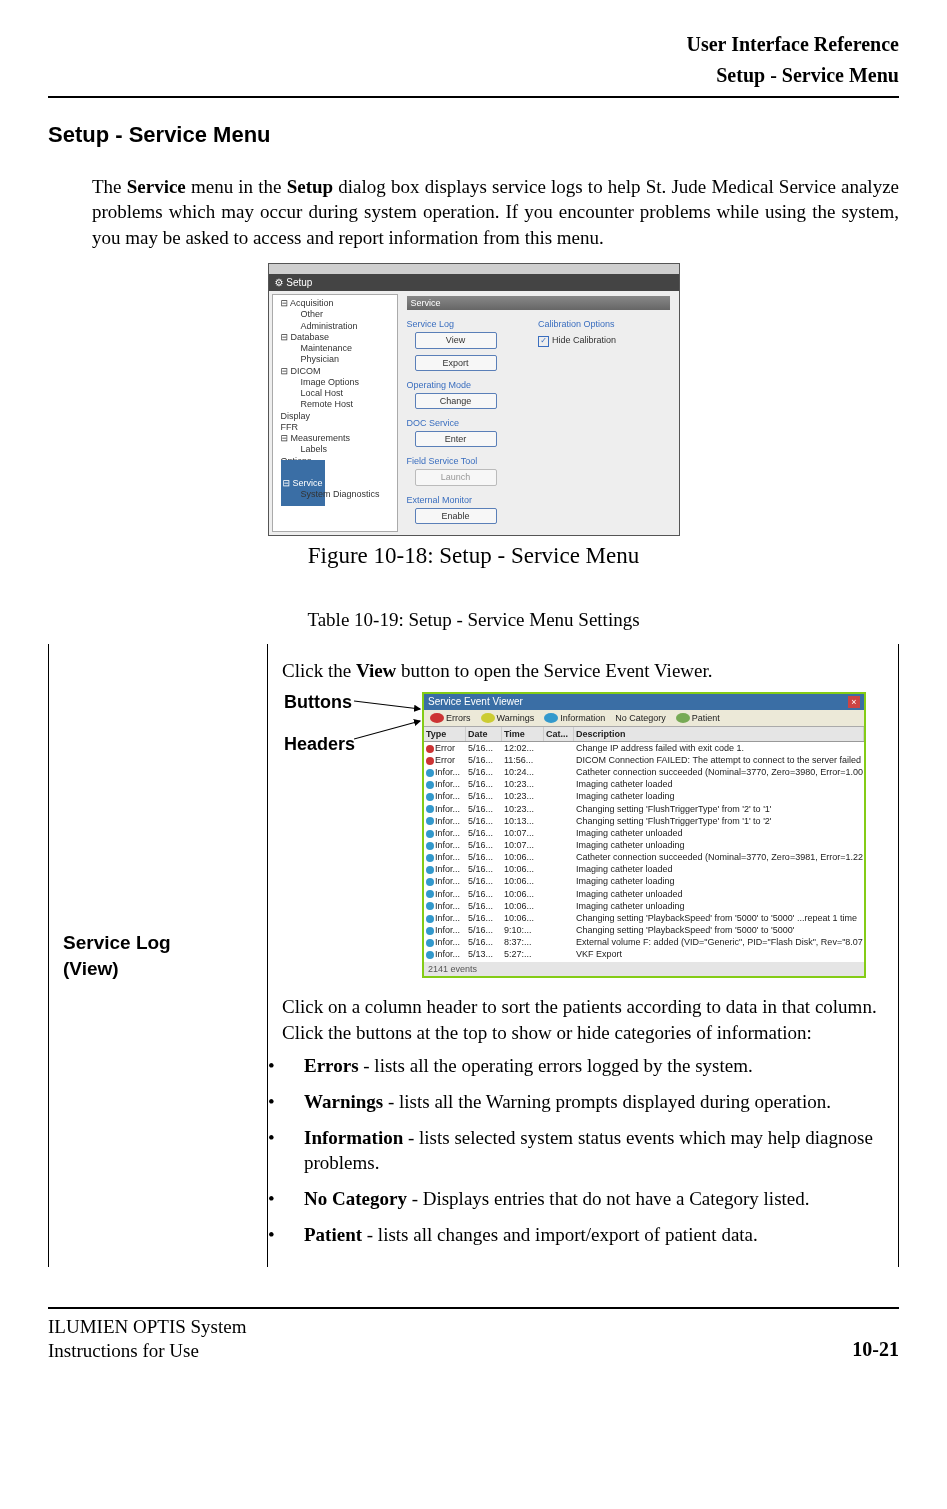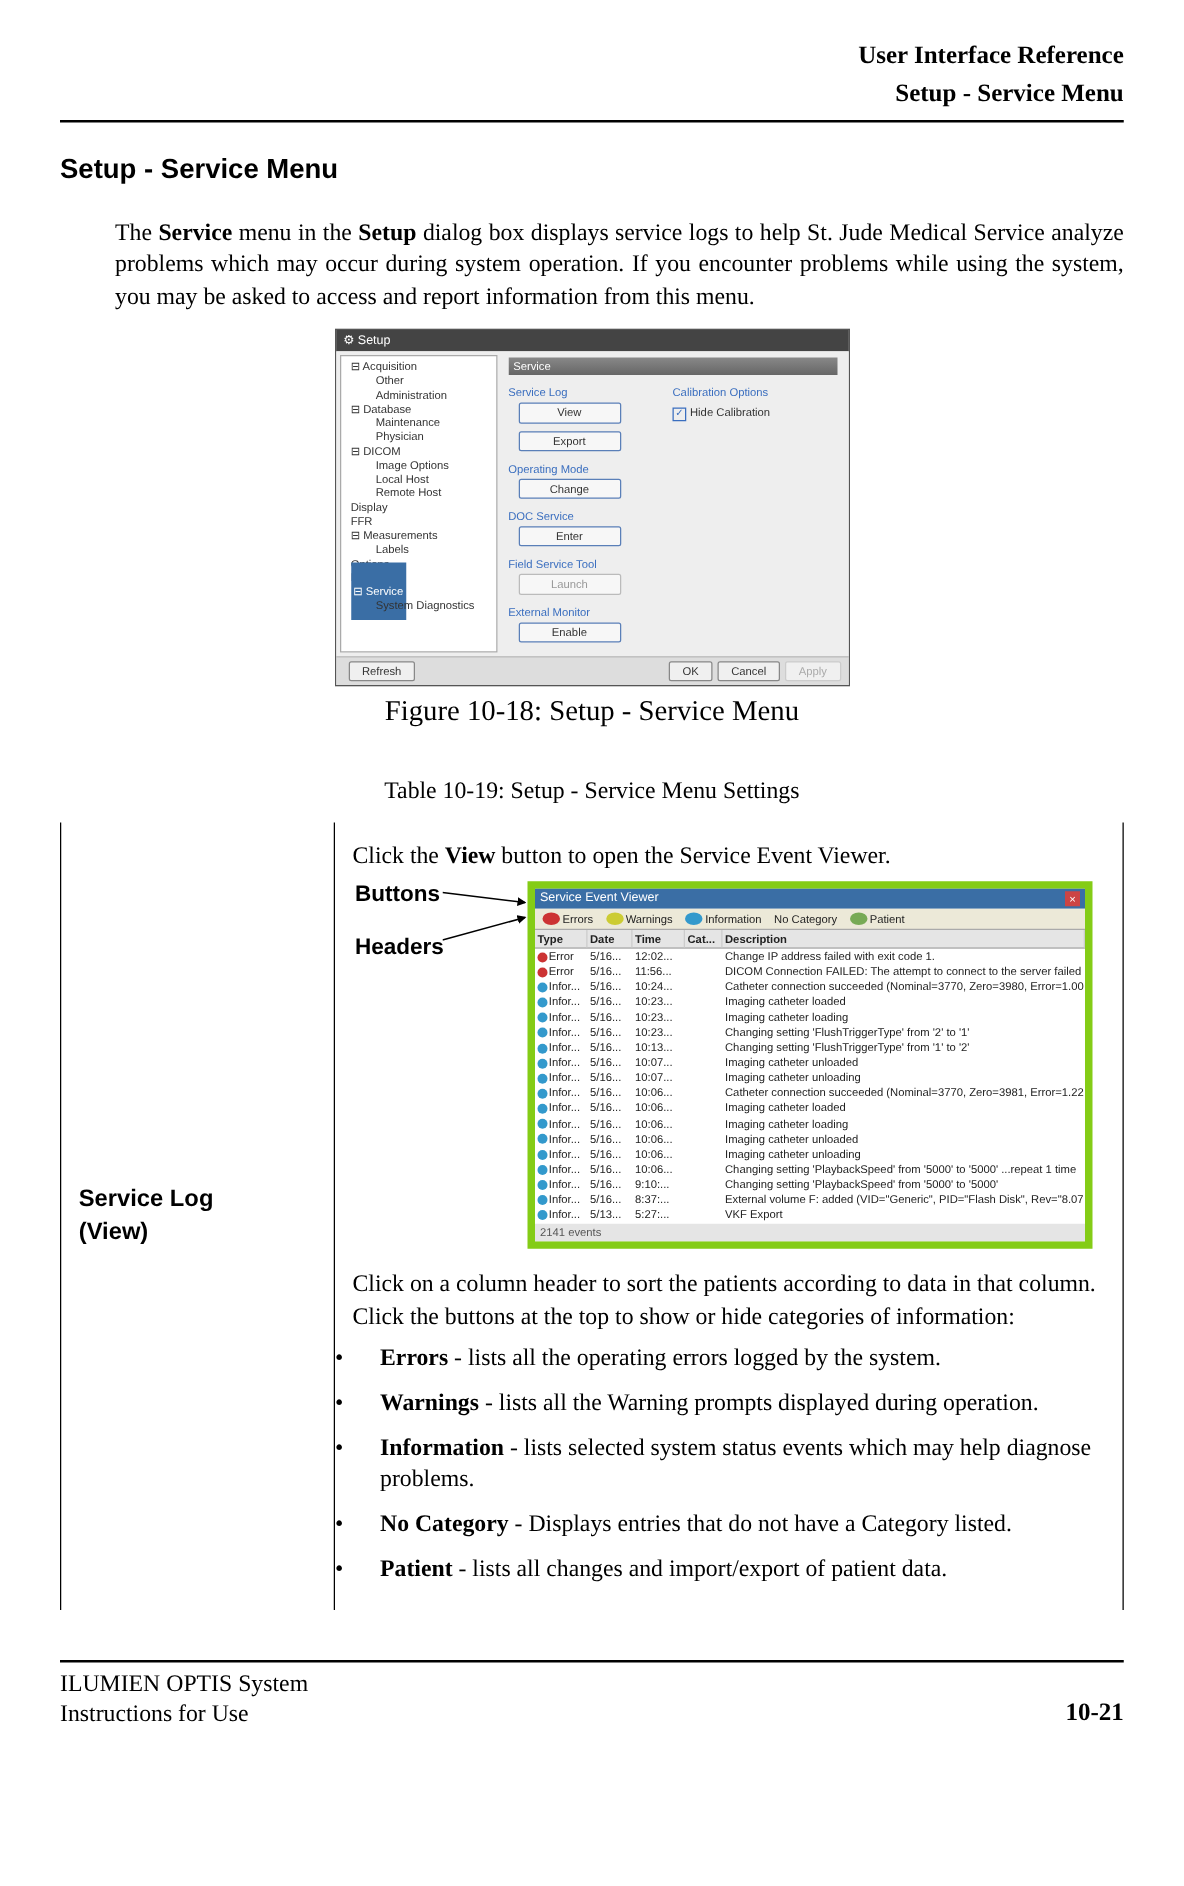--- a/index.html
+++ b/index.html
@@ -49,20 +49,21 @@
     font-family: Arial, Helvetica, sans-serif;
     font-size: 9px;
     color: #333;
     text-align: left;
   }
   .dialog-title {
     background: #444;
     color: #fff;
     padding: 2px 6px;
     font-size: 10px;
+    margin-top: 10px;
   }
   .dialog-body {
     display: flex;
     background: #eee;
   }
   .dialog-tree {
     width: 120px;
     background: #fff;
     border: 1px solid #aaa;
     margin: 3px;
@@ -152,21 +153,21 @@
     font-weight: bold;
     position: absolute;
     font-size: 18px;
   }
   .label-buttons { top: -2px; left: 2px; }
   .label-headers { top: 40px; left: 2px; }
   .arrow-svg { position:absolute; }
   .eventviewer {
     margin-left: 140px;
     width: 440px;
-    border: 6px solid #84cc16;
+    border: 2px solid #84cc16;
     background: #fff;
     font-family: Arial, Helvetica, sans-serif;
     font-size: 9px;
     color: #222;
   }
   .ev-title {
     background: #3a6ea5;
     color: #fff;
     padding: 1px 4px;
     font-size: 10px;
@@ -277,27 +278,20 @@
         <div class="group-title">Operating Mode</div>
         <div class="dbtn">Change</div>
         <div class="group-title">DOC Service</div>
         <div class="dbtn">Enter</div>
         <div class="group-title">Field Service Tool</div>
         <div class="dbtn muted">Launch</div>
         <div class="group-title">External Monitor</div>
         <div class="dbtn">Enable</div>
       </div>
     </div>
-    <div class="dialog-footer">
-      <span class="fbtn">Refresh</span>
-      <span style="flex:1"></span>
-      <span class="fbtn">OK</span>
-      <span class="fbtn">Cancel</span>
-      <span class="fbtn muted">Apply</span>
-    </div>
   </div>
   <div class="caption">Figure 10-18:  Setup - Service Menu</div>
 </div>
 
 <div class="table-caption">Table 10-19:  Setup - Service Menu Settings</div>
 
 <table class="settings">
   <tbody>
       <tr>
     <td class="left">

